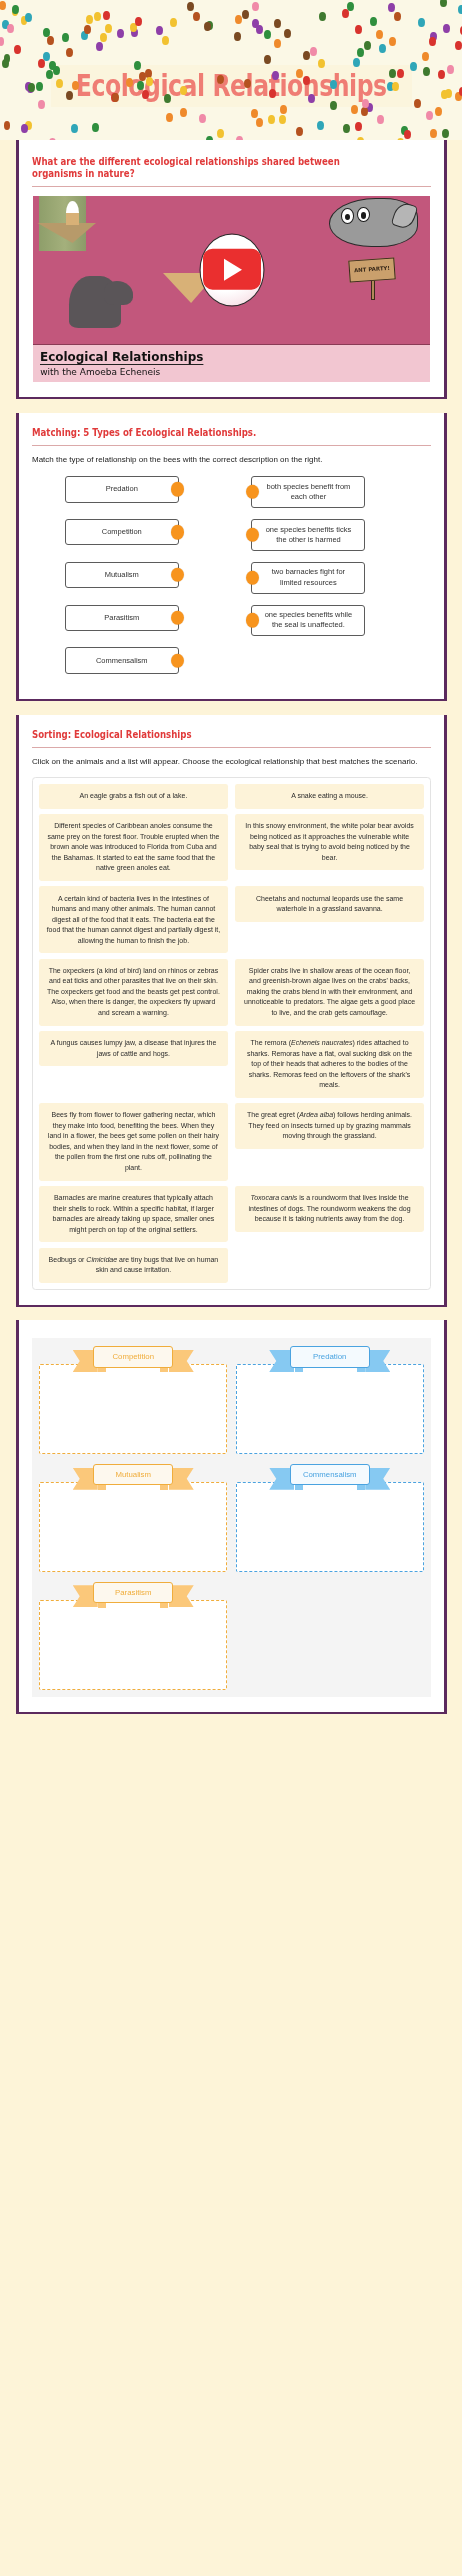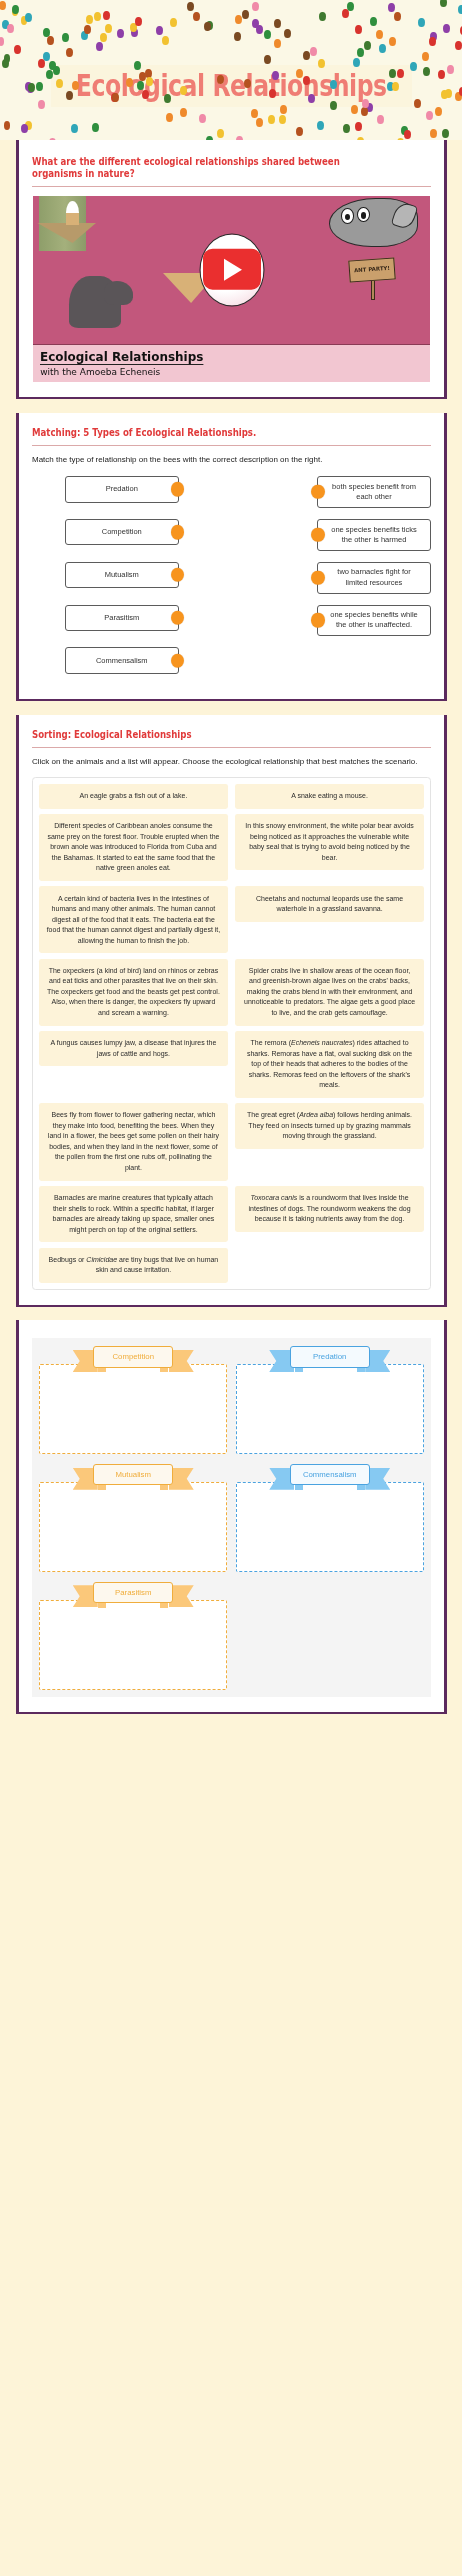--- a/index.html
+++ b/index.html
@@ -183,21 +183,21 @@
 
   
   .match-grid { margin-top: 9.6px; }
   .match-row {
     display: flex;
     align-items: flex-start;
     margin-bottom: 11px;
   }
   .mcol-left { width: 45%; display:flex; justify-content:center; }
   .mcol-gap  { width: 10%; }
-  .mcol-right{ width: 45%; display:flex; justify-content:flex-end; }
+  .mcol-right{ width: 45%; display:flex; justify-content:flex-start; }
 
   .mbox {
     position: relative;
     border: 0.6px solid #5b5b5b;
     border-radius: 3px;
     background: #fff;
     min-height: 26.5px;
     width: 114px;
     display:flex; align-items:center; justify-content:center;
     text-align:center;
@@ -550,21 +550,21 @@
         <div class="match-row">
           <div class="mcol-left">
             <div class="mbox">
               <span>Parasitism</span>
               <span class="knob right"></span>
             </div>
           </div>
           <div class="mcol-gap"></div>
           <div class="mcol-right">
             <div class="mbox">
-              <span>one species benefits while the other is unaffected.</span>
+              <span>one species benefits while the seal is unaffected.</span>
               <span class="knob left"></span>
             </div>
           </div>
         </div>
         <div class="match-row">
           <div class="mcol-left">
             <div class="mbox">
               <span>Commensalism</span>
               <span class="knob right"></span>
             </div>

